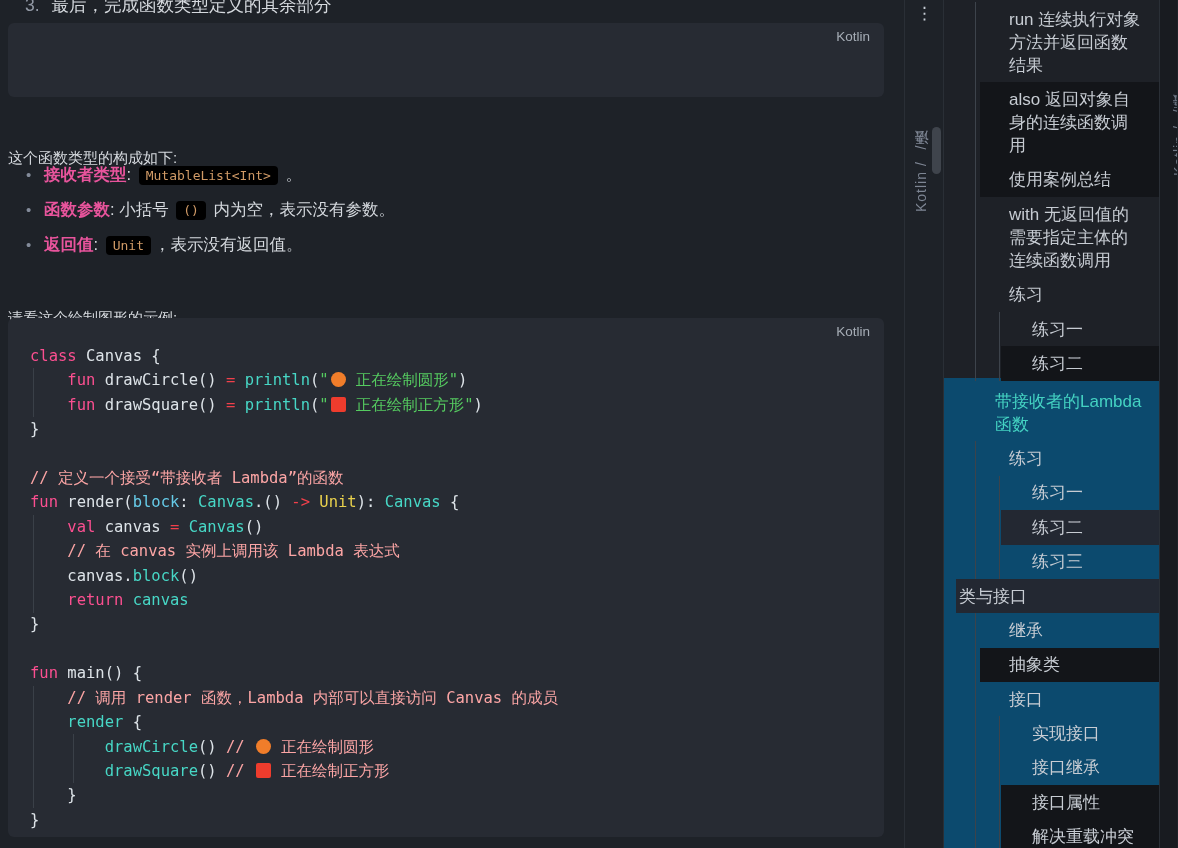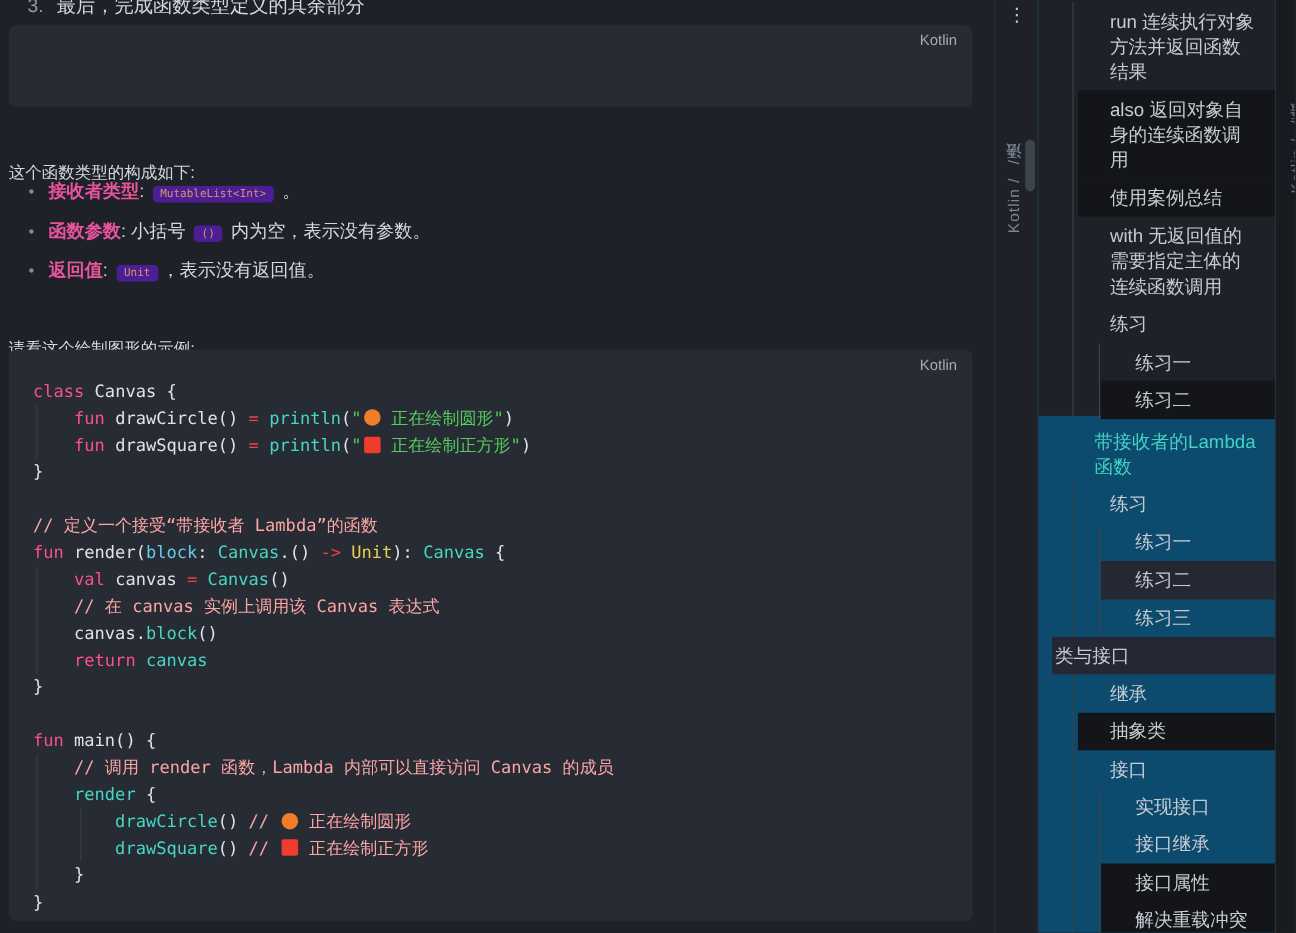--- a/index.html
+++ b/index.html
@@ -13,22 +13,22 @@
   .olist-num{color:#9299a5;margin-right:12px;}
   .para{position:absolute;left:8px;font-size:15px;line-height:23px;color:#d5d9de;}
   .para-1{top:131px;}
   .para-2{top:291px;}
   .bullets{position:absolute;top:163px;left:8px;right:21px;list-style:none;margin:0;padding:0;}
   .bullets li{position:relative;padding-left:36px;line-height:23px;margin-bottom:11px;
     font-size:16.5px;color:#d5d9de;}
   .bullets li .dot{position:absolute;left:18px;top:0;color:#838b9a;font-size:15px;}
   .seg-term{color:var(--term,#e8549c);font-weight:bold;}
   .seg-plain{color:#d5d9de;}
-  .seg-icode{font-family:"DejaVu Sans Mono",monospace;font-size:10px;color:#d09a66;
-    background:#4c1d95;border-radius:4px;padding:2px 7px;margin:0 3px;}
+  .seg-icode{font-family:"DejaVu Sans Mono",monospace;font-size:13px;color:#d09a66;
+    background:#000000;border-radius:4px;padding:2px 7px;margin:0 3px;}
 
   
   .codeblock{position:absolute;left:8px;width:876px;background:#272b33;border-radius:6px;
     box-sizing:border-box;}
   .codeblock-1{top:23px;height:74px;}
   .codeblock-2{top:318px;height:519px;}
   .lang-label{position:absolute;top:6px;right:14px;font-size:13.5px;color:#a6adb6;}
   .code{position:absolute;top:26px;left:22px;right:10px;
     font-family:"DejaVu Sans Mono",monospace;font-size:15.5px;line-height:24.4px;}
   .code-line{white-space:pre;min-height:24.4px;}
@@ -114,21 +114,21 @@
       <div class="iguide" style="left:65px;top:416px;height:49px;"></div>
       <div class="code">
           <div class="code-line"><span class="tok-kw">class</span><span class="tok-plain"> Canvas {</span></div>
           <div class="code-line"><span class="tok-plain">    </span><span class="tok-kw">fun</span><span class="tok-plain"> drawCircle() </span><span class="tok-op">=</span><span class="tok-plain"> </span><span class="tok-fn">println</span><span class="tok-plain">(</span><span class="tok-str">"</span><span class="emoji e-circle"></span><span class="tok-str">正在绘制圆形"</span><span class="tok-plain">)</span></div>
           <div class="code-line"><span class="tok-plain">    </span><span class="tok-kw">fun</span><span class="tok-plain"> drawSquare() </span><span class="tok-op">=</span><span class="tok-plain"> </span><span class="tok-fn">println</span><span class="tok-plain">(</span><span class="tok-str">"</span><span class="emoji e-square"></span><span class="tok-str">正在绘制正方形"</span><span class="tok-plain">)</span></div>
           <div class="code-line"><span class="tok-plain">}</span></div>
           <div class="code-line">&nbsp;</div>
           <div class="code-line"><span class="tok-com">// 定义一个接受“带接收者 Lambda”的函数</span></div>
           <div class="code-line"><span class="tok-kw">fun</span><span class="tok-plain"> render(</span><span class="tok-param">block</span><span class="tok-plain">: </span><span class="tok-fn">Canvas</span><span class="tok-plain">.() </span><span class="tok-op">-&gt;</span><span class="tok-plain"> </span><span class="tok-yel">Unit</span><span class="tok-plain">): </span><span class="tok-fn">Canvas</span><span class="tok-plain"> {</span></div>
           <div class="code-line"><span class="tok-plain">    </span><span class="tok-kw">val</span><span class="tok-plain"> canvas </span><span class="tok-op">=</span><span class="tok-plain"> </span><span class="tok-fn">Canvas</span><span class="tok-plain">()</span></div>
-          <div class="code-line"><span class="tok-plain">    </span><span class="tok-com">// 在 canvas 实例上调用该 Canvas 表达式</span></div>
+          <div class="code-line"><span class="tok-plain">    </span><span class="tok-com">// 在 canvas 实例上调用该 Lambda 表达式</span></div>
           <div class="code-line"><span class="tok-plain">    canvas.</span><span class="tok-fn">block</span><span class="tok-plain">()</span></div>
           <div class="code-line"><span class="tok-plain">    </span><span class="tok-kw">return</span><span class="tok-plain"> </span><span class="tok-fn">canvas</span></div>
           <div class="code-line"><span class="tok-plain">}</span></div>
           <div class="code-line">&nbsp;</div>
           <div class="code-line"><span class="tok-kw">fun</span><span class="tok-plain"> main() {</span></div>
           <div class="code-line"><span class="tok-plain">    </span><span class="tok-com">// 调用 render 函数，Lambda 内部可以直接访问 Canvas 的成员</span></div>
           <div class="code-line"><span class="tok-plain">    </span><span class="tok-fn">render</span><span class="tok-plain"> {</span></div>
           <div class="code-line"><span class="tok-plain">        </span><span class="tok-fn">drawCircle</span><span class="tok-plain">() </span><span class="tok-com">// </span><span class="emoji e-circle"></span><span class="tok-com">正在绘制圆形</span></div>
           <div class="code-line"><span class="tok-plain">        </span><span class="tok-fn">drawSquare</span><span class="tok-plain">() </span><span class="tok-com">// </span><span class="emoji e-square"></span><span class="tok-com">正在绘制正方形</span></div>
           <div class="code-line"><span class="tok-plain">    }</span></div>

